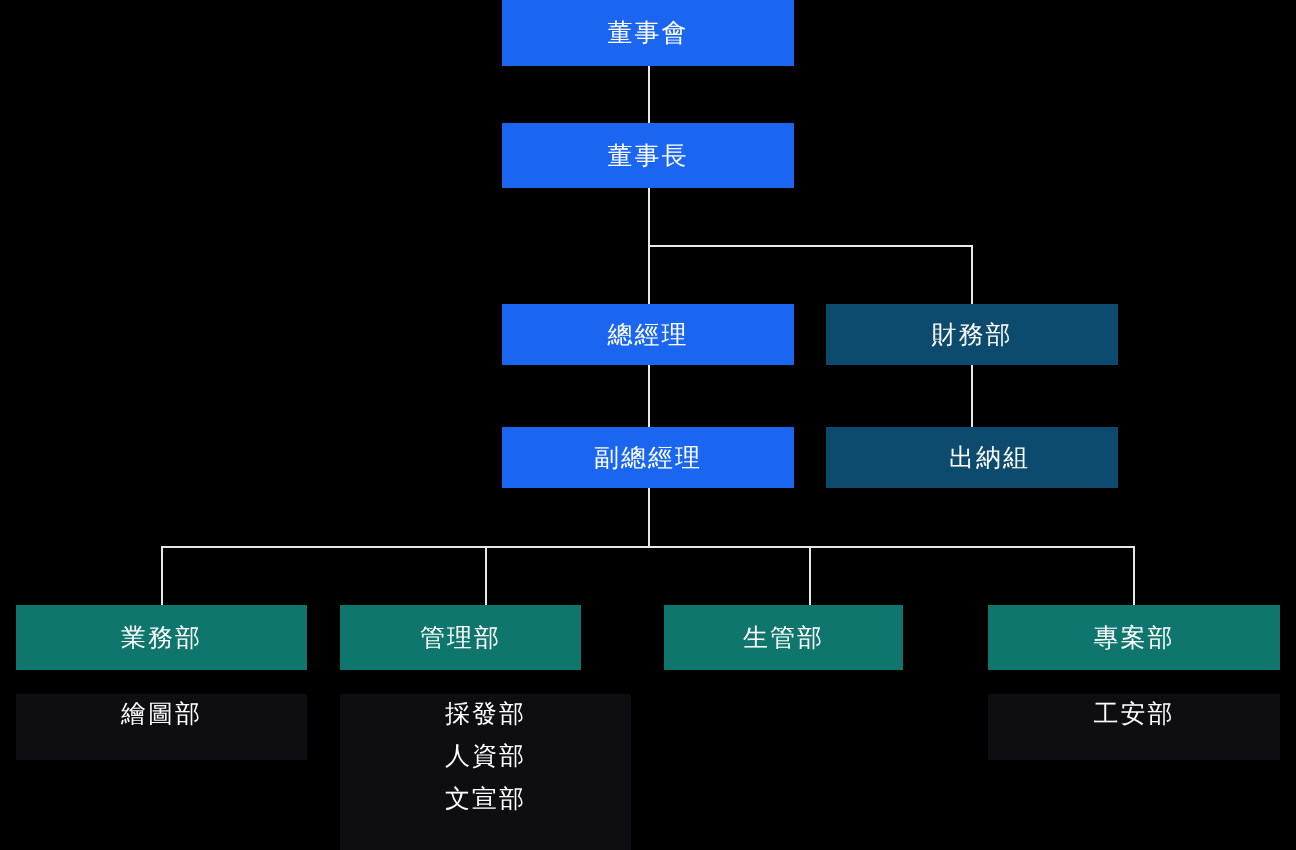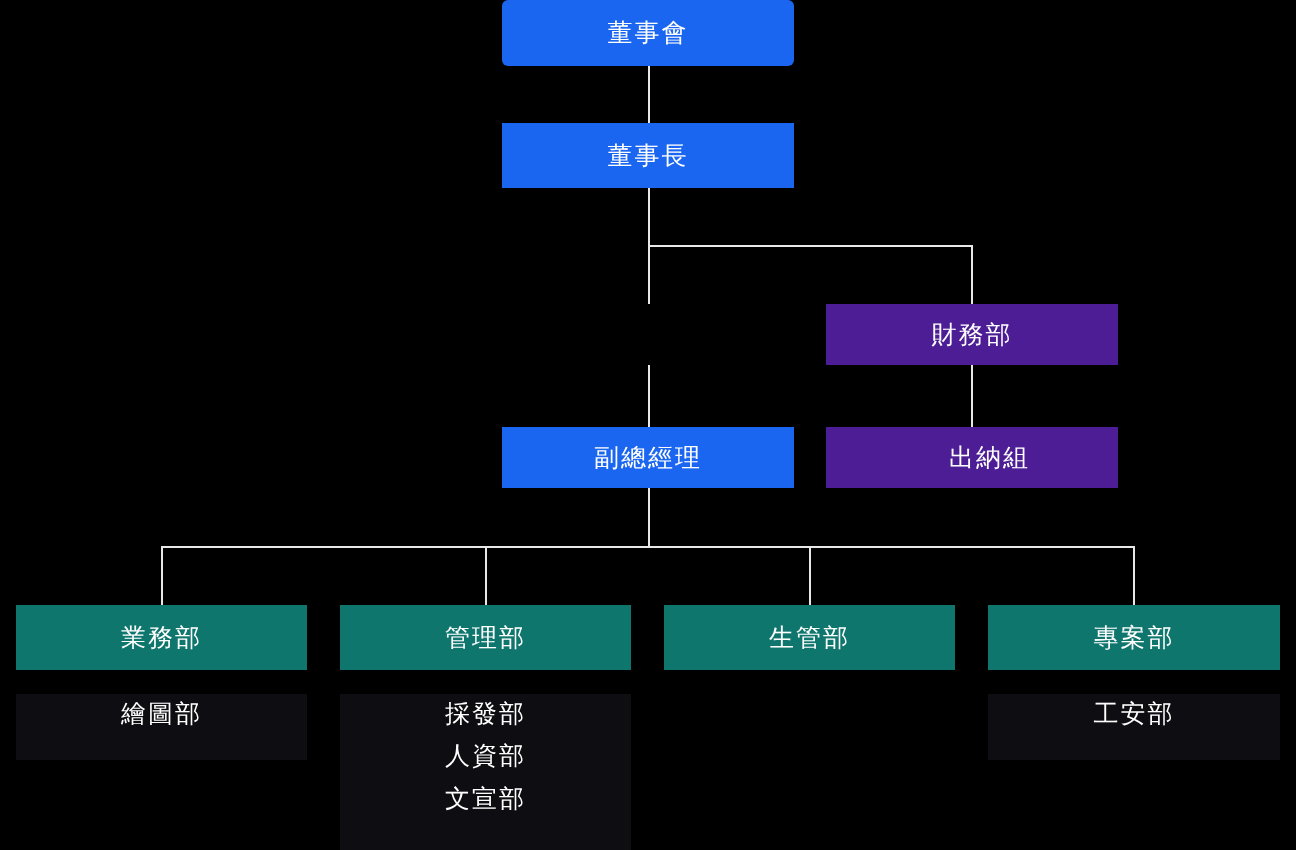--- a/index.html
+++ b/index.html
@@ -2,21 +2,21 @@
 <html><head>
 <meta charset="utf-8">
 <style>
   html,body{margin:0;padding:0;background:#000;}
   body{width:1296px;height:850px;overflow:hidden;font-family:"Liberation Sans","DejaVu Sans",sans-serif;}
   #stage{position:relative;width:1296px;height:850px;background:#000000;}
 
   .node{position:absolute;display:flex;align-items:center;justify-content:center;
         color:#ffffff;font-size:25px;letter-spacing:2px;line-height:1.25;box-sizing:border-box;}
   .exec      {background:#1a66f0;}
-  .finance   {background:#4c1d95;}
+  .finance   {background:#0c4a6e;}
   .dept      {background:#0f766e;}
   .sub       {background:#0d0d12;flex-direction:column;justify-content:flex-start;
               padding-top:4px;gap:11px;}
   .sub .sline{display:block;width:100%;text-align:center;font-size:25px;letter-spacing:2px;}
 
   .conn{position:absolute;background:#e8e8e8;}
   .v{width:2px;}
   .h{height:2px;}
 </style>
 </head>
@@ -35,43 +35,44 @@
 
   <div class="conn v" style="left:971px;top:365px;height:62px;"></div>
 
   <div class="conn v" style="left:648px;top:488px;height:60px;"></div>
   <div class="conn h" style="left:161px;top:546px;width:974px;"></div>
   <div class="conn v" style="left:161px;top:546px;height:59px;"></div>
   <div class="conn v" style="left:485px;top:546px;height:59px;"></div>
   <div class="conn v" style="left:809px;top:546px;height:59px;"></div>
   <div class="conn v" style="left:1133px;top:546px;height:59px;"></div>
 
-  <div class="node exec" style="left:502px;top:0px;width:292px;height:66px;border-radius:6px;">董事會</div>
+  <div class="node exec" style="left:502px;top:0px;width:292px;height:66px;">董事會</div>
 
   <div class="node exec" style="left:502px;top:123px;width:292px;height:65px;">董事長</div>
 
+  <div class="node exec" style="left:502px;top:304px;width:292px;height:61px;">總經理</div>
 
   <div class="node finance" style="left:826px;top:304px;width:292px;height:61px;">財務部</div>
 
   <div class="node exec" style="left:502px;top:427px;width:292px;height:61px;">副總經理</div>
 
   <div class="node finance" style="left:826px;top:427px;width:292px;height:61px;padding-left:35px;">出納組</div>
 
   <div class="node dept" style="left:16px;top:605px;width:291px;height:65px;">業務部</div>
   <div class="node sub" style="left:16px;top:694px;width:291px;height:66px;">
     <span class="sline">繪圖部</span>
   </div>
 
-  <div class="node dept" style="left:340px;top:605px;width:291px;height:65px;">管理部</div>
+  <div class="node dept" style="left:340px;top:605px;width:241px;height:65px;">管理部</div>
   <div class="node sub" style="left:340px;top:694px;width:291px;height:156px;">
     <span class="sline">採發部</span>
     <span class="sline">人資部</span>
     <span class="sline">文宣部</span>
   </div>
 
-  <div class="node dept" style="left:664px;top:605px;width:291px;height:65px;">生管部</div>
+  <div class="node dept" style="left:664px;top:605px;width:239px;height:65px;">生管部</div>
 
   <div class="node dept" style="left:988px;top:605px;width:292px;height:65px;">專案部</div>
   <div class="node sub" style="left:988px;top:694px;width:292px;height:66px;">
     <span class="sline">工安部</span>
   </div>
 
 </div>
 
 </body></html>

